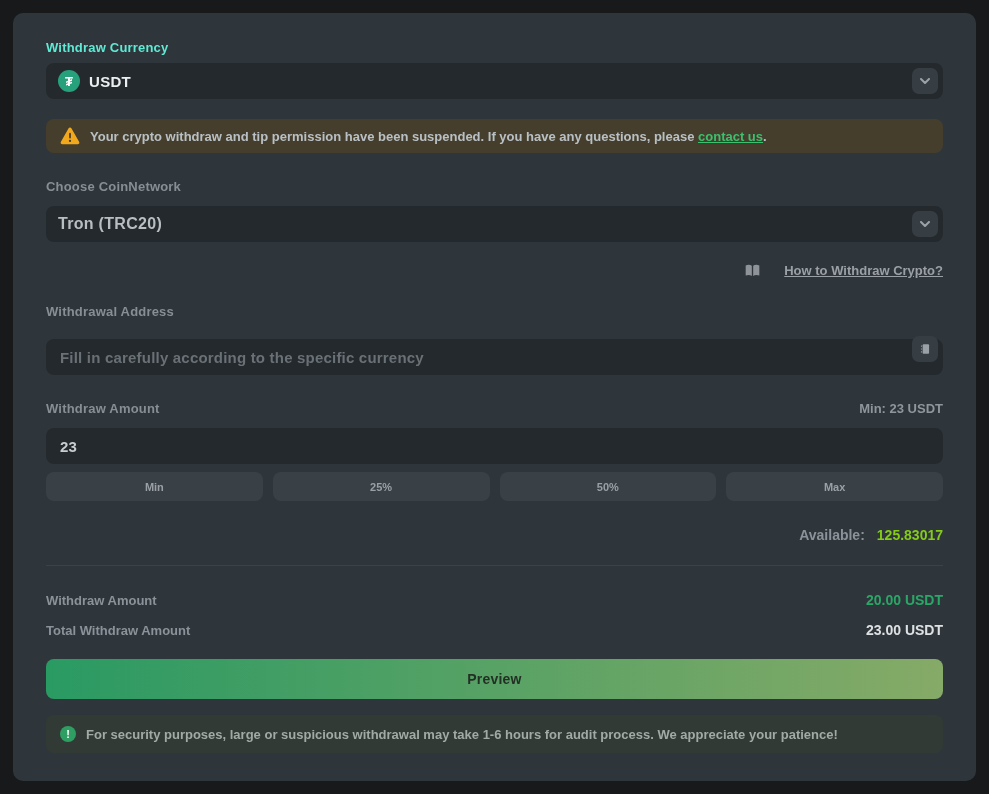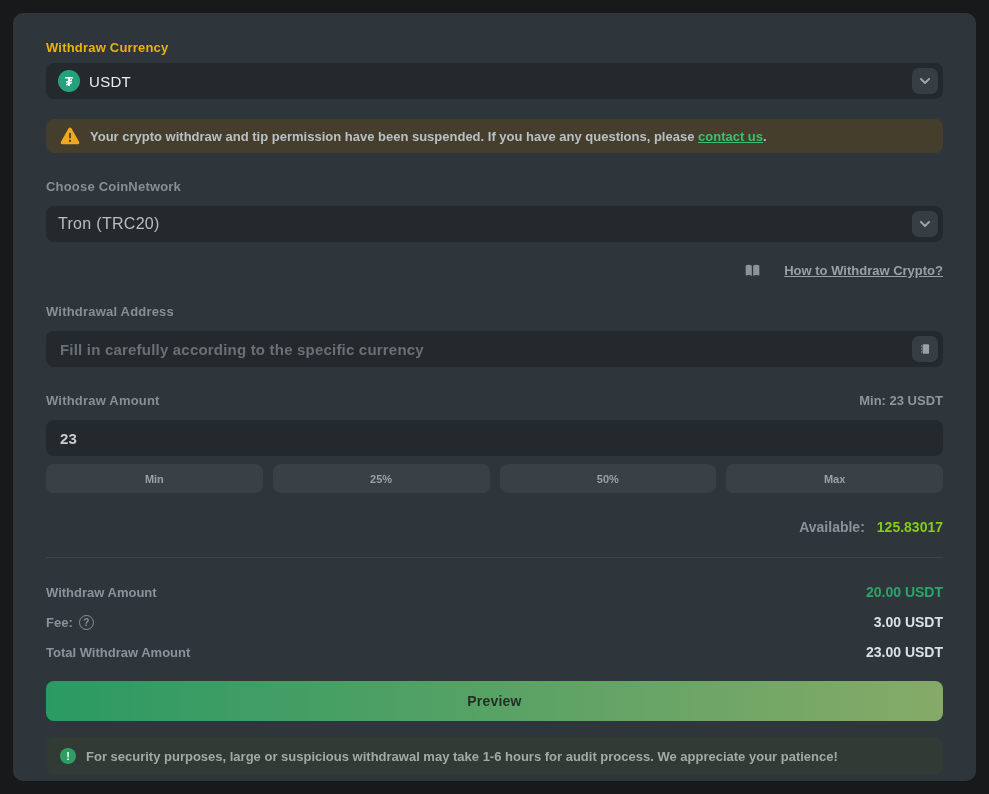--- a/index.html
+++ b/index.html
@@ -16,21 +16,21 @@
     background: #2f363b;
     border-radius: 10px;
     padding: 27px 33px 21px;
   }
   .label {
     font-size: 13px;
     font-weight: 700;
     color: #878e94;
     letter-spacing: .2px;
   }
-  .label.bright { color: #eab308; }
+  .label.bright { color: #5eead4; }
 
   
   .select, .field-wrap {
     height: 36px;
     background: #24292d;
     border-radius: 8px;
     display: flex;
     align-items: center;
     padding: 0 5px 0 12px;
     position: relative;
@@ -40,21 +40,21 @@
     width: 22px; height: 22px;
     border-radius: 50%;
     background: #26a17b;
     color: #fff;
     font-size: 13px;
     font-weight: 700;
     display: flex; align-items: center; justify-content: center;
     margin-right: 9px;
     flex: none;
   }
-  .select-text { font-size: 15px; font-weight: 400; color: #eceff0; letter-spacing: .3px; }
+  .select-text { font-size: 15px; font-weight: 700; color: #eceff0; letter-spacing: .3px; }
   .select-text.dim { font-size: 16px; color: #b8bfc3; }
   .square-btn {
     width: 26px; height: 26px;
     border-radius: 7px;
     background: #373e43;
     border: none;
     display: flex; align-items: center; justify-content: center;
     margin-left: auto;
     cursor: pointer;
     flex: none;
@@ -110,21 +110,21 @@
     border-radius: 8px;
     padding: 0 14px;
     font-family: "Liberation Sans", sans-serif;
     font-size: 15px;
     font-weight: 700;
     color: #c7cdd0;
     letter-spacing: .2px;
   }
   input.text-input::placeholder { color: #697076; font-weight: 700; }
   .addr-wrap { position: relative; }
-  .addr-wrap input { padding-right: 22px; }
+  .addr-wrap input { padding-right: 22px; margin-top: 8px; }
   .addr-wrap .square-btn { position: absolute; right: 5px; top: 5px; }
   .paste-glyph { fill: #9aa1a7; }
 
   .amount-head {
     display: flex;
     justify-content: space-between;
     align-items: baseline;
   }
   .min-note { font-size: 13px; font-weight: 700; color: #8f969c; }
 
@@ -294,27 +294,20 @@
   <div class="avail-row">
     <span>Available:</span><b>125.83017</b>
   </div>
 
   <div class="summary">
     <div class="sum-row">
       <span class="sum-label">Withdraw Amount</span>
       <span class="sum-value green">20.00 USDT</span>
     </div>
     <div class="sum-row">
-      <span class="sum-label">
-        <span>Fee:</span>
-        <span class="q-icon">?</span>
-      </span>
-      <span class="sum-value">3.00 USDT</span>
-    </div>
-    <div class="sum-row">
       <span class="sum-label">Total Withdraw Amount</span>
       <span class="sum-value">23.00 USDT</span>
     </div>
   </div>
 
   <button class="preview-btn">Preview</button>
 
   <div class="info-banner">
     <span class="info-dot">!</span>
     <span>For security purposes, large or suspicious withdrawal may take 1-6 hours for audit process. We appreciate your patience!</span>

